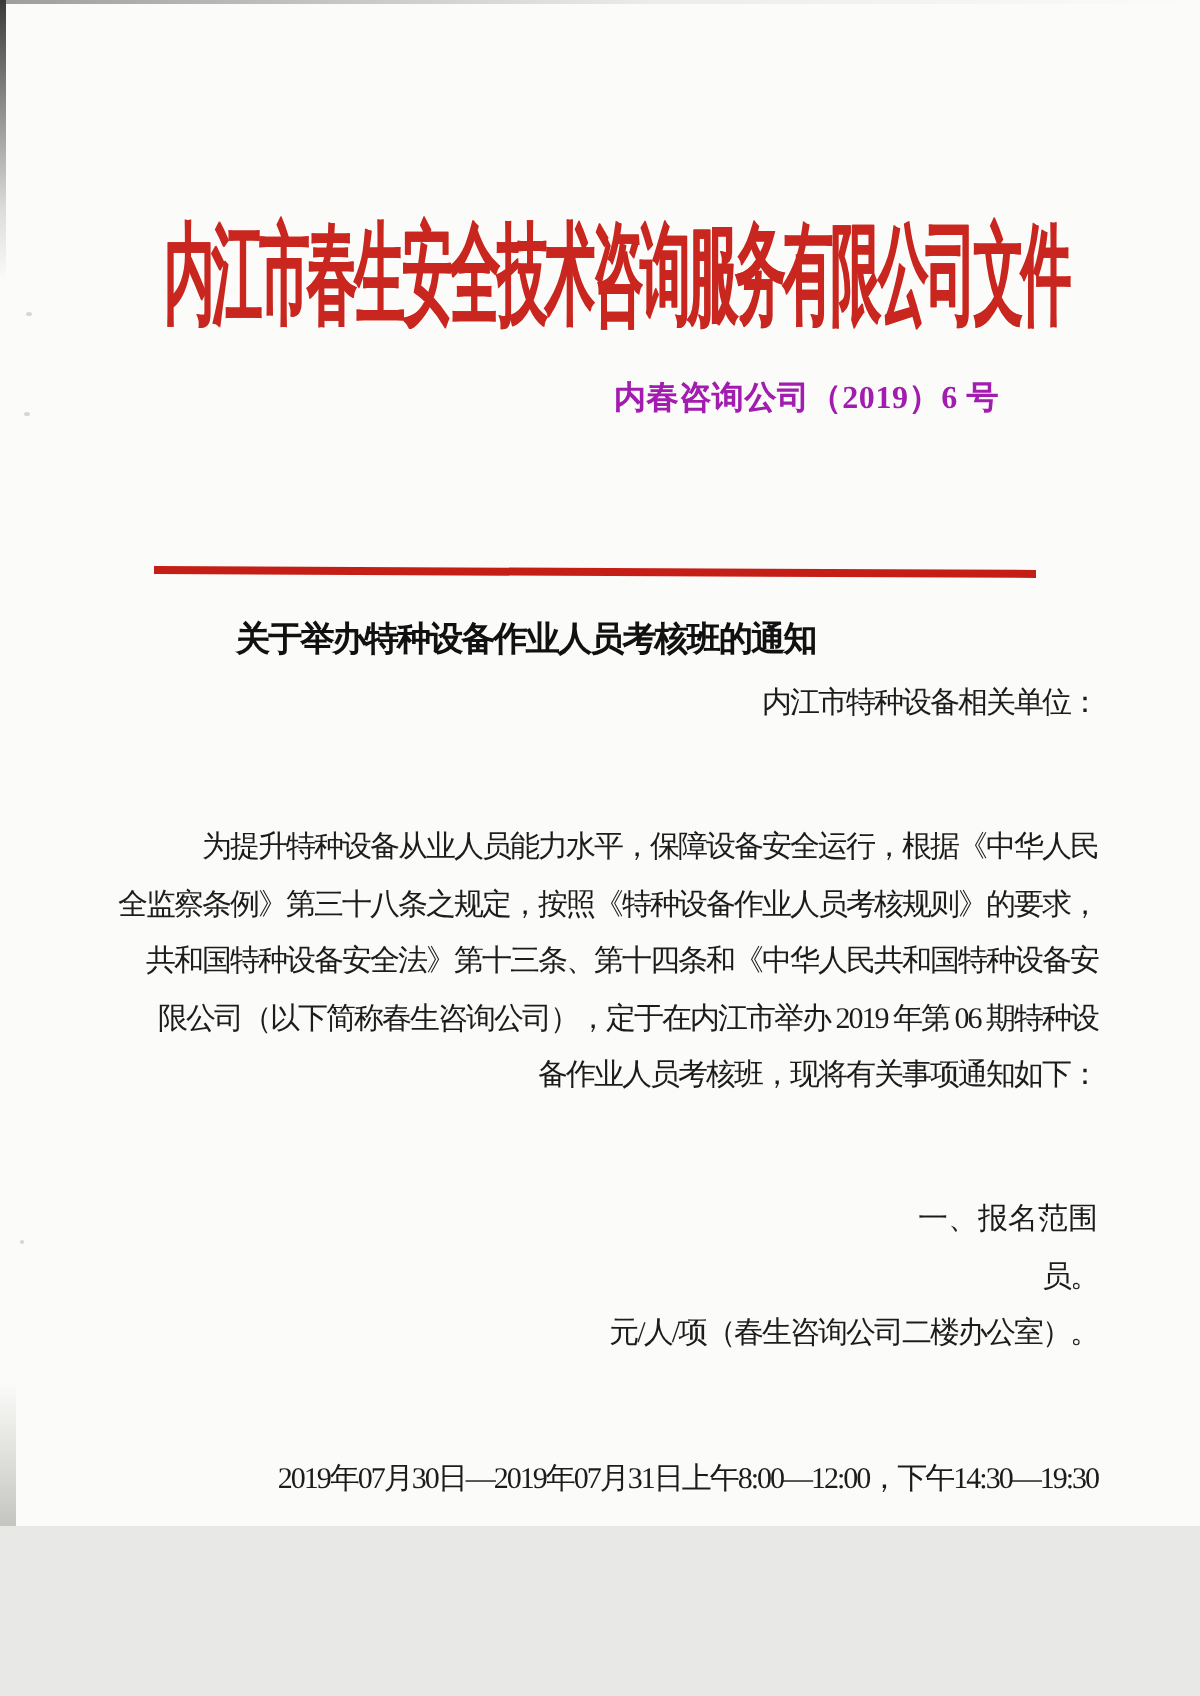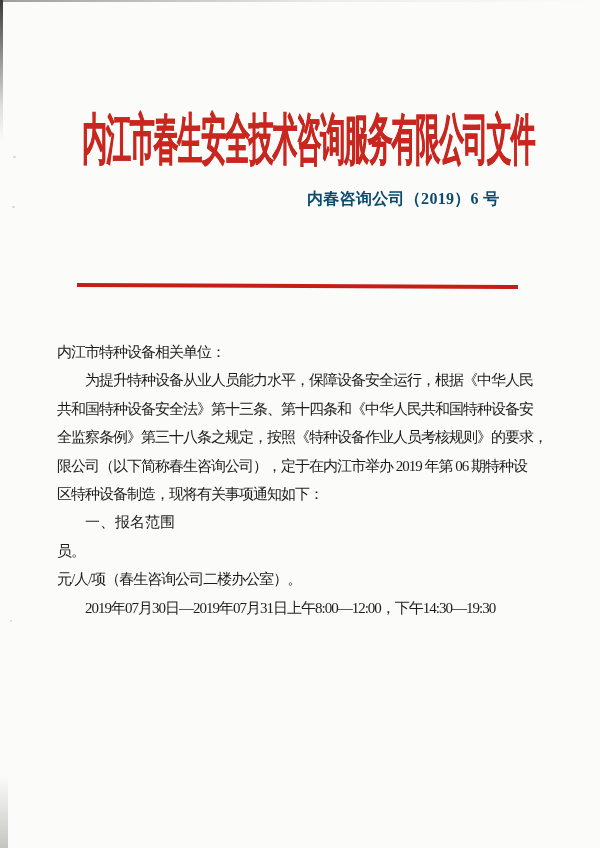--- a/index.html
+++ b/index.html
@@ -3,21 +3,21 @@
 <meta charset="utf-8">
 <style>
   html, body {
     margin: 0;
     padding: 0;
     background: #e8e8e6;
   }
   .page {
     position: relative;
     width: 600px;
-    height: 848px;
+    height: 763px;
     margin: 0 auto;
     background: #fbfbf9;
     overflow: hidden;
     font-family: "Liberation Serif", "DejaVu Serif", serif;
     color: #1c1c1c;
   }
   
   .edge-top {
     position: absolute; left: 0; top: 0; width: 100%; height: 2px;
     background: linear-gradient(to right, rgba(80,80,80,.55), rgba(170,170,170,.18) 55%, rgba(220,220,220,0));
@@ -52,21 +52,21 @@
     text-shadow: 0.4px 0 0 #c8261e;
   }
   .doc-number {
     position: absolute;
     left: 307px;
     top: 189px;
     font-size: 16px;
     font-weight: bold;
     letter-spacing: 0.3px;
     white-space: nowrap;
-    color: #0c4a6e;
+    color: #a21caf;
   }
   .red-rule {
     position: absolute;
     left: 77px;
     top: 284px;
     width: 441px;
     height: 4px;
     background: #c51e16;
     transform: rotate(0.25deg);
   }
@@ -85,49 +85,50 @@
   .doc-body {
     position: absolute;
     left: 57px;
     top: 338px;
     width: 492px;
     font-size: 15px;
     line-height: 28.4px;
     letter-spacing: -1px;
     color: #1c1c1c;
   }
-  .line { white-space: nowrap; }
-  .line.indent { text-indent: 28px; }
+  .line { white-space: nowrap; text-align: right; }
+  .line.indent { text-indent: 28px; margin-top: 44px; }
   .line.bold { font-weight: normal; letter-spacing: 0; }
 </style>
 </head>
 <body>
 
 <div class="page">
 
   <div class="edge-top"></div>
   <div class="edge-left"></div>
   <div class="edge-bottom-left"></div>
   <div class="speck s1"></div>
   <div class="speck s2"></div>
   <div class="speck s3"></div>
 
   <div class="red-title">内江市春生安全技术咨询服务有限公司文件</div>
 
   <div class="doc-number">内春咨询公司（2019）6 号</div>
 
   <div class="red-rule"></div>
 
+  <div class="notice-title">关于举办特种设备作业人员考核班的通知</div>
 
   <div class="doc-body">
     <div class="line">内江市特种设备相关单位：</div>
     <div class="line indent">为提升特种设备从业人员能力水平，保障设备安全运行，根据《中华人民</div>
+    <div class="line">全监察条例》第三十八条之规定，按照《特种设备作业人员考核规则》的要求，</div>
     <div class="line">共和国特种设备安全法》第十三条、第十四条和《中华人民共和国特种设备安</div>
-    <div class="line">全监察条例》第三十八条之规定，按照《特种设备作业人员考核规则》的要求，</div>
     <div class="line">限公司（以下简称春生咨询公司），定于在内江市举办 2019 年第 06 期特种设</div>
-    <div class="line">区特种设备制造，现将有关事项通知如下：</div>
+    <div class="line">备作业人员考核班，现将有关事项通知如下：</div>
     <div class="line indent bold">一、报名范围</div>
     <div class="line">员。</div>
     <div class="line">元/人/项（春生咨询公司二楼办公室）。</div>
     <div class="line indent">2019年07月30日—2019年07月31日上午8:00—12:00，下午14:30—19:30</div>
   </div>
 
 </div>
 
 </body></html>

